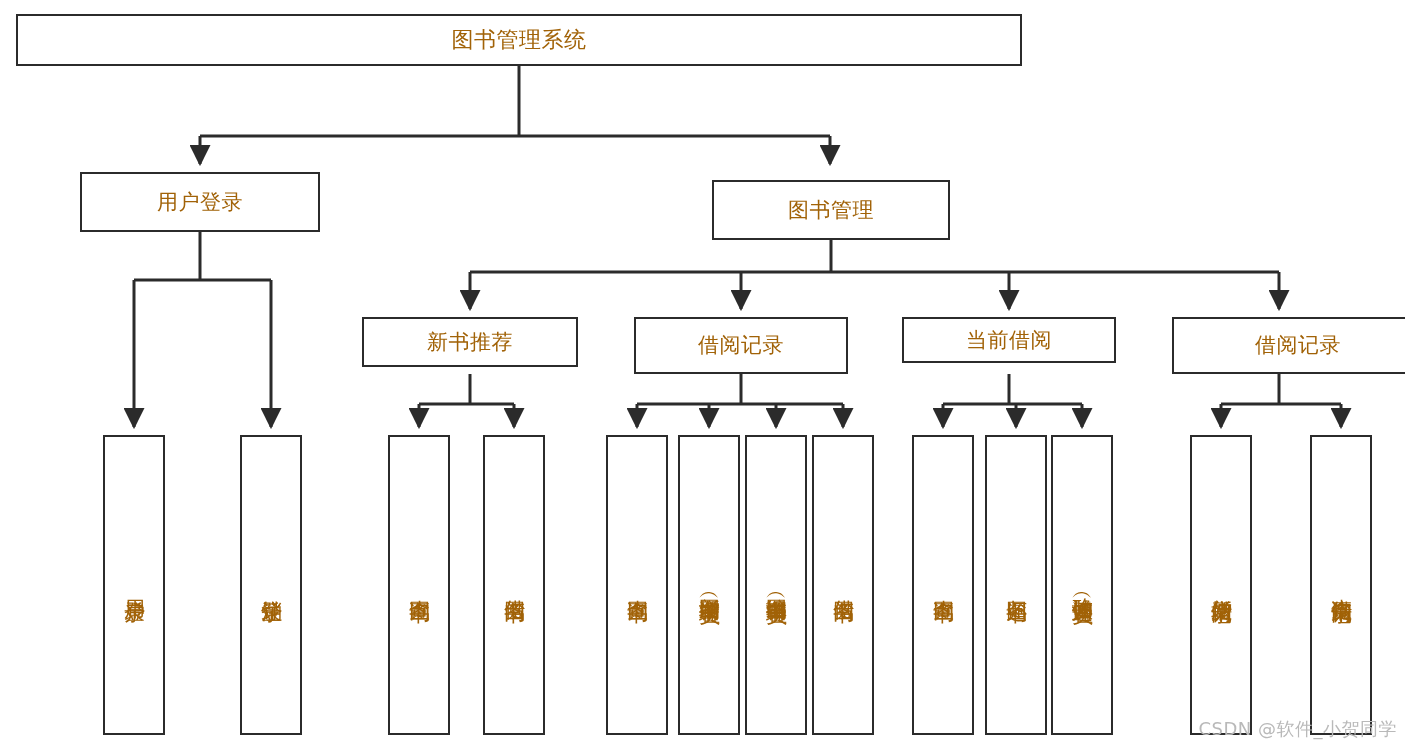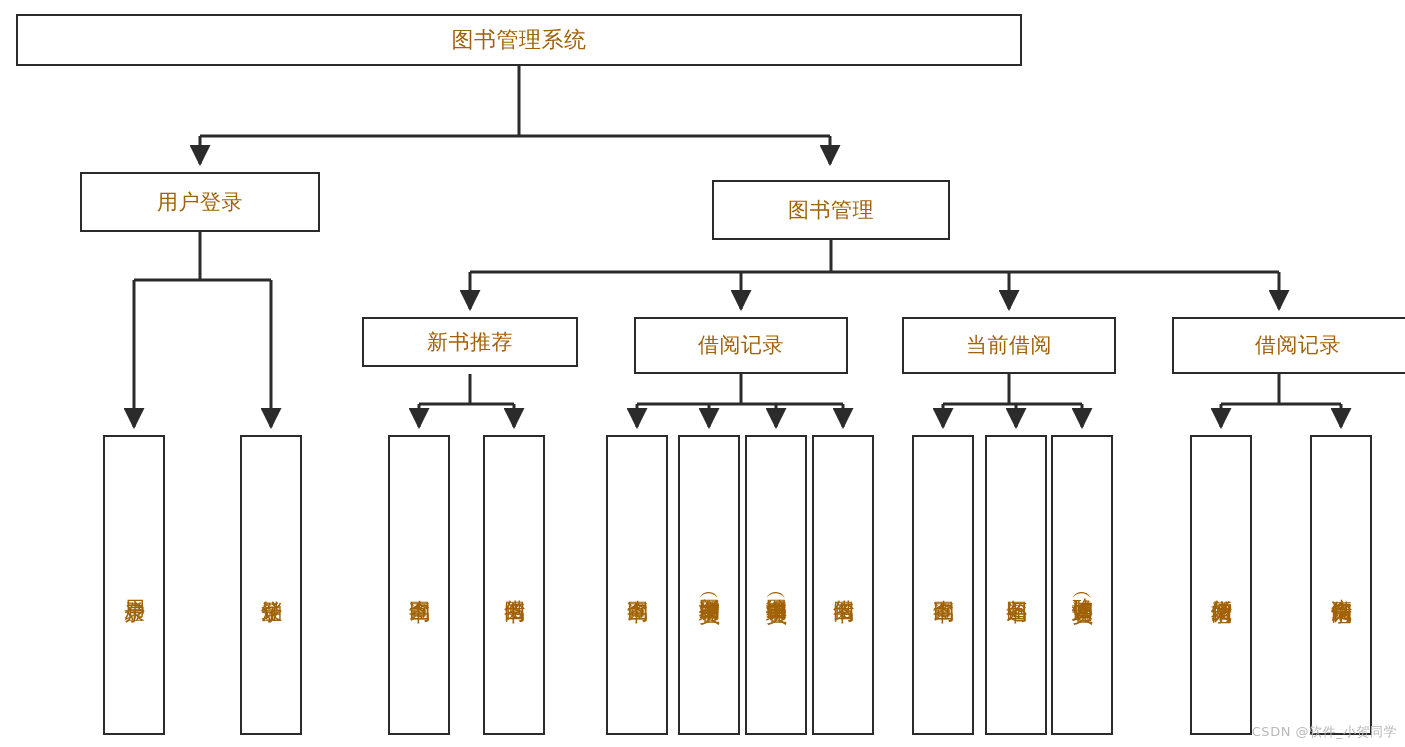--- a/index.html
+++ b/index.html
@@ -60,21 +60,21 @@
     font-size: 21px;
     line-height: 1.18;
   }
   #title-node .lbl {
     font-size: 22px;
   }
   #watermark {
     position: absolute;
     right: 8px;
     bottom: 6px;
-    font-size: 13px;
+    font-size: 18px;
     color: #b9b9b9;
     white-space: nowrap;
     letter-spacing: 0.5px;
   }
 </style>
 </head>
 <body>
 
 <div id="canvas">
 
@@ -138,21 +138,21 @@
   <div class="node h" style="left:712px; top:172px; width:238px; height:60px;margin-top:8px;">
     <span class="lbl">图书管理</span>
   </div>
 
   <div class="node h" style="left:362px; top:317px; width:216px; height:50px;">
     <span class="lbl">新书推荐</span>
   </div>
   <div class="node h" style="left:634px; top:317px; width:214px; height:57px;">
     <span class="lbl">借阅记录</span>
   </div>
-  <div class="node h" style="left:902px; top:317px; width:214px; height:57px;">
+  <div class="node h" style="left:902px; top:317px; width:214px; height:46px;">
     <span class="lbl">当前借阅</span>
   </div>
   <div class="node h" style="left:1172px; top:317px; width:252px; height:57px;">
     <span class="lbl">借阅记录</span>
   </div>
 
   <div class="node v" style="left:103px; top:435px; width:62px; height:300px;">
     <span class="lbl">用户登录</span>
   </div>
   <div class="node v" style="left:240px; top:435px; width:62px; height:300px;">

